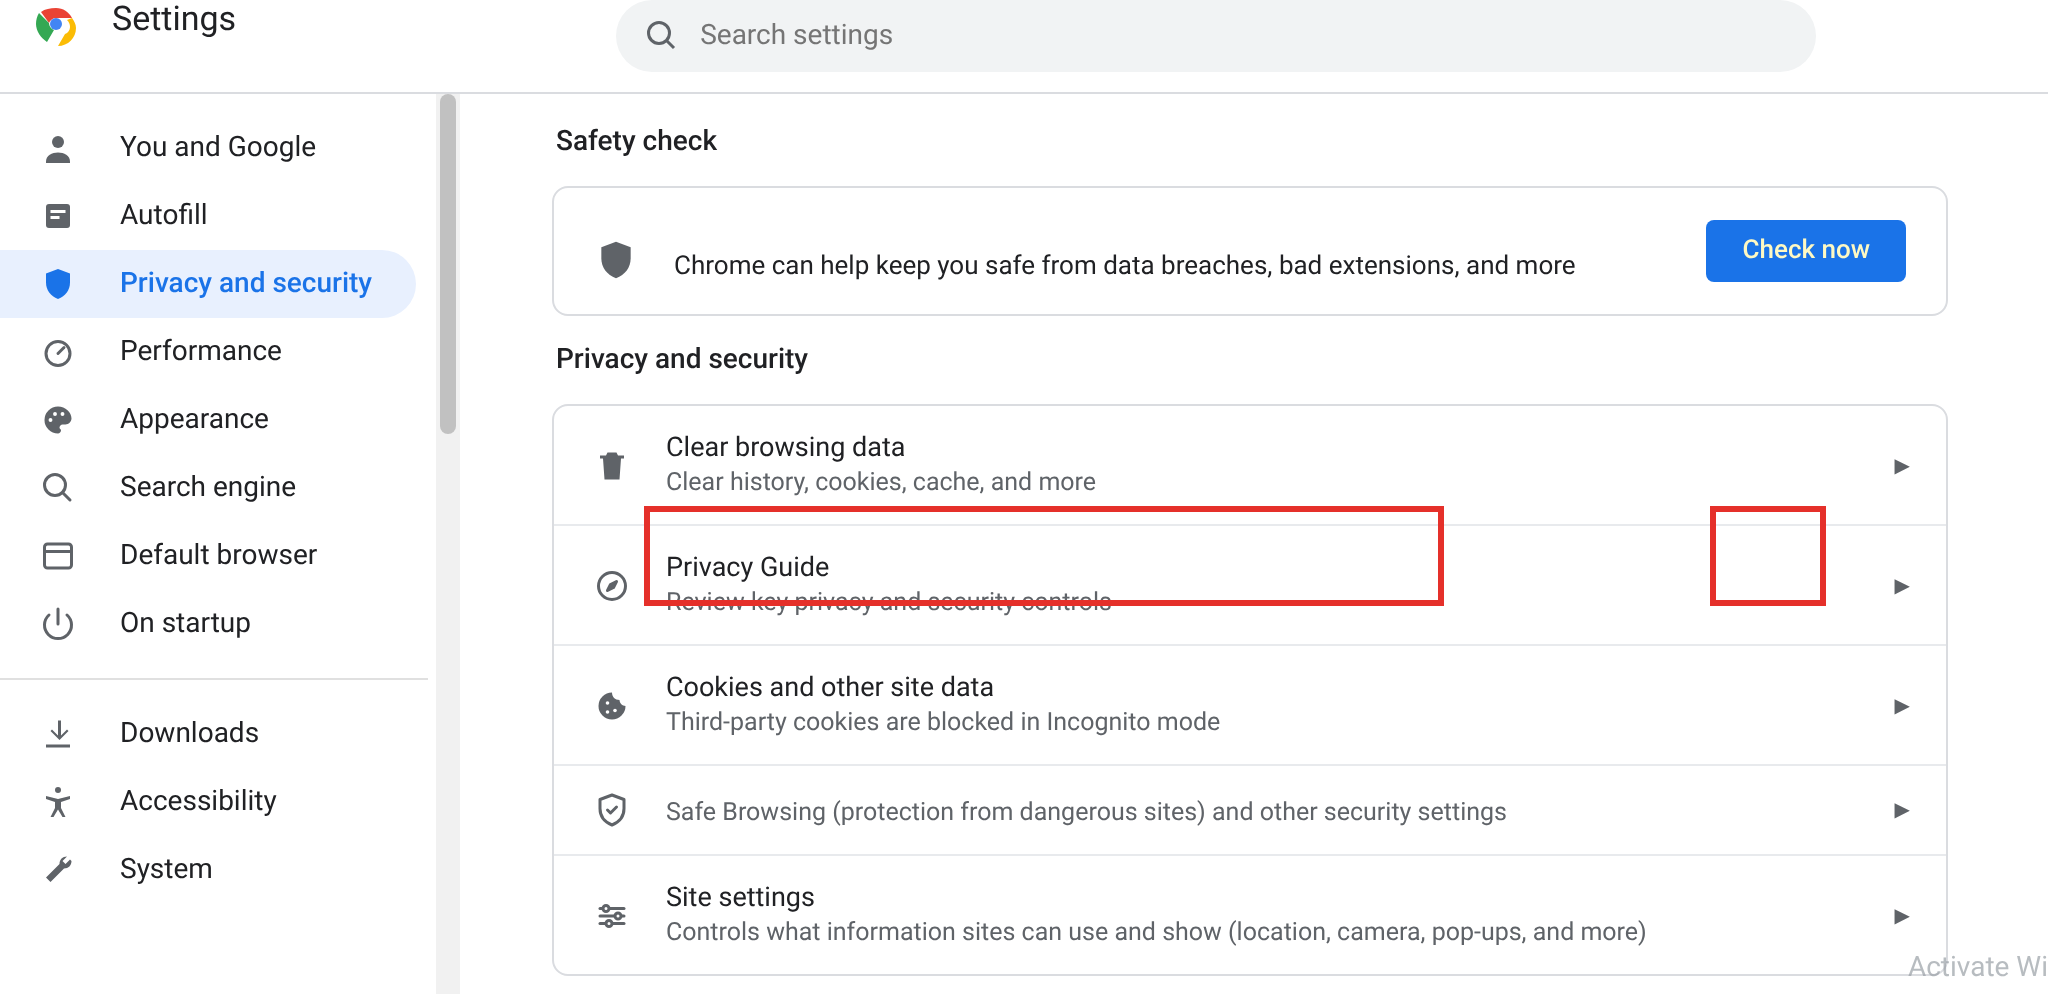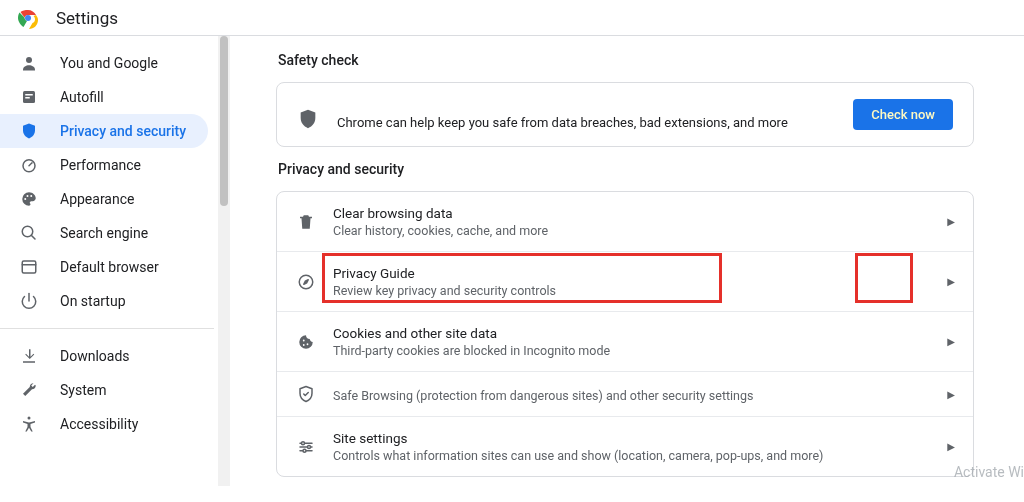--- a/index.html
+++ b/index.html
@@ -1,18 +1,18 @@
 <!DOCTYPE html>
 <html><head>
 <meta charset="utf-8">
 <style>
 * { margin: 0; padding: 0; box-sizing: border-box; font-family: 'Segoe UI', Roboto, Arial, sans-serif; }
 body { width: 1024px; height: 502px; overflow: hidden; background: #fff; color: #202124; position: relative; }
 
-.header { height: 36px; display: flex; align-items: center; border-bottom: 1px solid #dadce0; padding: 0 16px; }
+.header { height: 47px; display: flex; border-bottom: 1px solid #dadce0; padding: 0 16px; }
 .chrome-logo { width: 24px; height: 24px; margin-right: 16px; }
 .header-title { font-size: 17px; color: #202124; font-weight: 400; margin-right: 40px; }
 .search-box { flex: 0 0 600px; margin-left: 150px; height: 36px; background: #f1f3f4; border-radius: 22px; display: flex; align-items: center; padding: 0 14px; }
 .search-box .sicon { color: #5f6368; margin-right: 10px; }
 .search-box input { border: none; background: transparent; outline: none; font-size: 14px; color: #5f6368; flex: 1; }
 
 .body { display: flex; height: calc(502px - 52px); }
 .sidebar-wrap { width: 230px; position: relative; }
 .sidebar { width: 214px; height: 100%; overflow: hidden; padding-top: 10px; }
 .sidebar-track { position: absolute; right: 0; top: 0; width: 12px; height: 100%; background: #f1f1f1; }
@@ -37,34 +37,41 @@
 .ps-row:last-child { border-bottom: none; }
 .ps-row .ricon { width: 22px; color: #5f6368; margin-right: 16px; display: flex; justify-content: center; }
 .ps-row .rtxt { flex: 1; }
 .ps-row .rtitle { font-size: 13.5px; color: #202124; }
 .ps-row .rdesc { font-size: 12.5px; color: #5f6368; margin-top: 2px; }
 .ps-row .rarrow { color: #5f6368; font-size: 10px; }
 
 .hl-left { position: absolute; border: 3px solid #e5302a; pointer-events: none; left: 322px; top: 253px; width: 400px; height: 50px; }
 .hl-right { position: absolute; border: 3px solid #e5302a; pointer-events: none; left: 855px; top: 253px; width: 58px; height: 50px; }
 
-.watermark { position: absolute; right: 0; bottom: 22px; font-size: 14px; color: #9aa0a6; opacity: 0.7; }
+.watermark { position: absolute; right: 0; bottom: 10px; font-size: 14px; color: #9aa0a6; opacity: 0.7; }
 </style>
 </head>
 <body>
 
 <div class="header">
   <svg class="chrome-logo" viewBox="0 0 48 48">
     <circle cx="24" cy="24" r="22" fill="#fff"></circle>
     <path fill="#EA4335" d="M24 8c7 0 13 4 16 10H24c-3 0-6 2-7 5L9 12C13 9 18 8 24 8z"></path>
     <path fill="#4285F4" d="M24 18a6 6 0 110 12 6 6 0 010-12z"></path>
     <path fill="#34A853" d="M17 23c0 3 2 6 5 7l-7 12C9 38 4 31 4 24c0-4 1-8 3-11l10 10z"></path>
     <path fill="#FBBC05" d="M40 18c2 3 4 6 4 10 0 10-8 18-18 18l7-12c3-1 5-4 5-7 0-3-1-5-3-7l5-2z"></path>
   </svg>
   <div class="header-title">Settings</div>
+  <div class="search-box">
+    <svg class="sicon" width="18" height="18" viewBox="0 0 24 24" fill="none" stroke="currentColor" stroke-width="2">
+        <circle cx="10" cy="10" r="7"></circle>
+        <line x1="20" y1="20" x2="15" y2="15"></line>
+      </svg>
+    <input type="text" placeholder="Search settings" style="">
+  </div>
 </div>
 
 <div class="body">
   <div class="sidebar-wrap">
     <div class="sidebar" id="sidebar">
         <div class="nav-item">
           <span class="nicon">
             <svg width="18" height="18" viewBox="0 0 24 24" fill="currentColor">
               <circle cx="12" cy="8" r="4"></circle>
               <path d="M4 21c0-4 4-6 8-6s8 2 8 6v1H4z"></path>
@@ -142,33 +149,33 @@
           <span class="nicon">
             <svg width="18" height="18" viewBox="0 0 24 24" fill="currentColor">
               <path d="M12 3v10l-4-4-1 1 6 6 6-6-1-1-4 4V3h-2zM4 19h16v2H4z"></path>
             </svg>
           </span>
           <span>Downloads</span>
         </div>
         <div class="nav-item">
           <span class="nicon">
             <svg width="18" height="18" viewBox="0 0 24 24" fill="currentColor">
-              <path d="M21 6c0 3-2 5-5 5l-9 9-3-3 9-9c0-3 2-5 5-5l-3 3 2 2 3-3z"></path>
-            </svg>
-          </span>
-          <span>System</span>
-        </div>
-        <div class="nav-item">
-          <span class="nicon">
-            <svg width="18" height="18" viewBox="0 0 24 24" fill="currentColor">
               <circle cx="12" cy="4" r="2"></circle>
               <path d="M4 8l8 2 8-2v2l-6 2v4l3 6h-2l-3-5-3 5H7l3-6v-4L4 10z"></path>
             </svg>
           </span>
           <span>Accessibility</span>
+        </div>
+        <div class="nav-item">
+          <span class="nicon">
+            <svg width="18" height="18" viewBox="0 0 24 24" fill="currentColor">
+              <path d="M21 6c0 3-2 5-5 5l-9 9-3-3 9-9c0-3 2-5 5-5l-3 3 2 2 3-3z"></path>
+            </svg>
+          </span>
+          <span>System</span>
         </div>
       </div>
     <div class="sidebar-track"></div>
     <div class="sidebar-thumb"></div>
   </div>
 
   <div class="content">
     <div class="section-title">Safety check</div>
     <div class="safety-card">
       <svg class="sic" width="22" height="22" viewBox="0 0 24 24" fill="currentColor">

